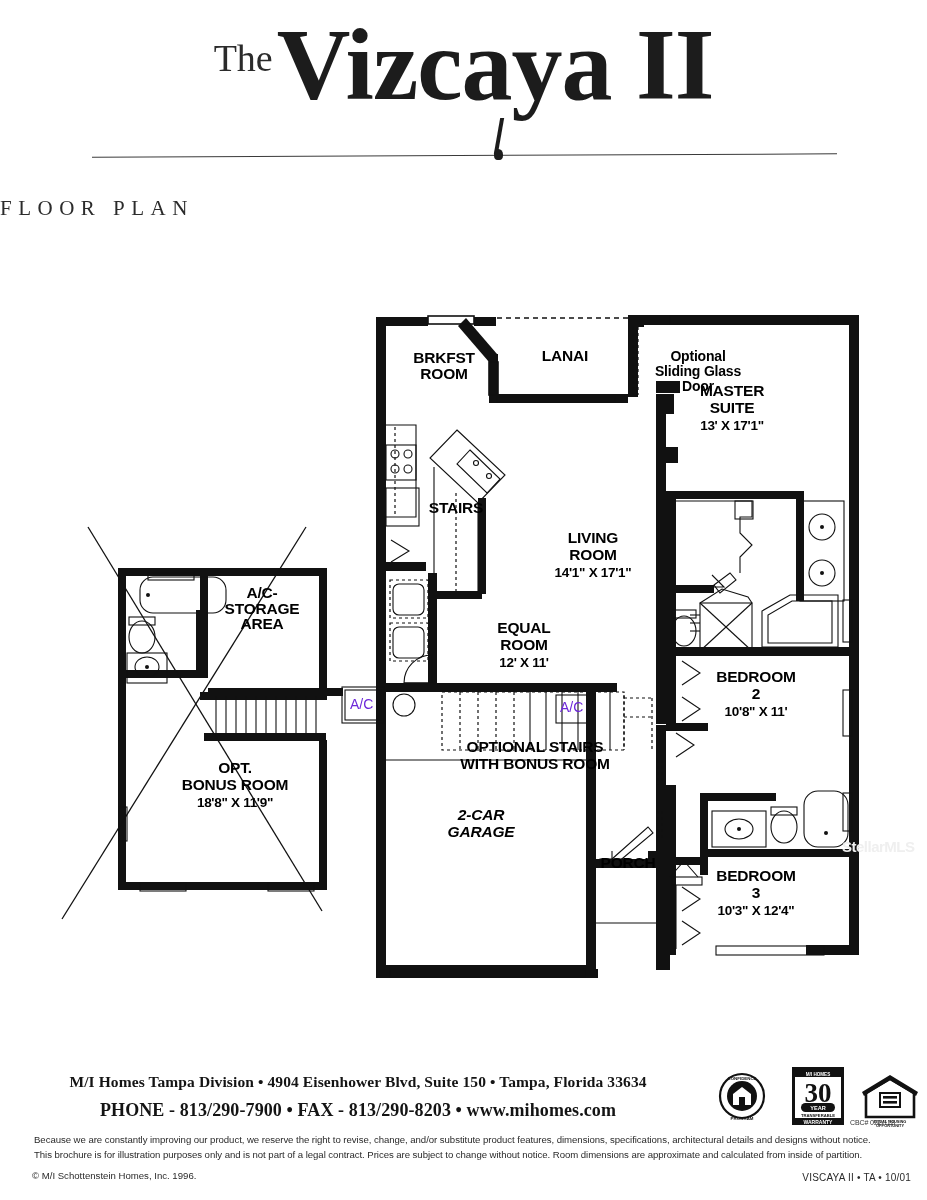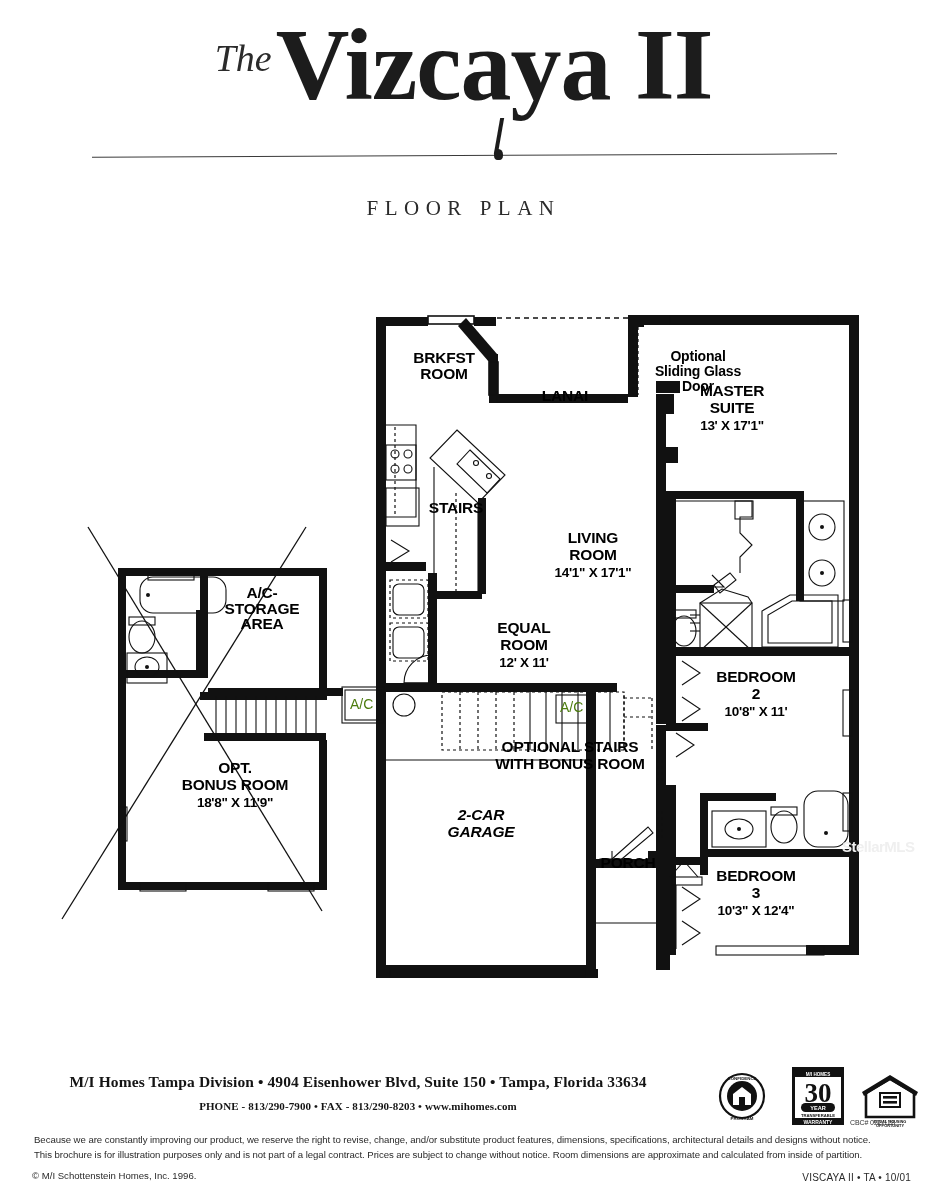--- a/index.html
+++ b/index.html
@@ -24,21 +24,20 @@
   }
   #title-block {
     position: absolute;
     left: 0; top: 14px;
     width: 927px;
     text-align: center;
     white-space: nowrap;
   }
   #title-the {
     font-family: "Liberation Serif", serif;
-    font-style: italic;
     font-size: 38px;
     font-weight: 400;
     letter-spacing: 0px;
     color: #2b2b2b;
     position: relative;
     top: -28px;
     margin-right: 4px;
   }
   #title-main {
     font-family: "Liberation Serif", serif;
@@ -66,21 +65,20 @@
     position: absolute;
     left: 497px; top: 118px;
     width: 4px; height: 36px;
     background: #1c1c1c;
     transform: skewX(-10deg);
   }
   #subtitle {
     position: absolute;
     left: 0; top: 196px;
     width: 927px;
-    text-align: center;
     font-family: "Liberation Serif", serif;
     font-size: 21px;
     letter-spacing: 6.5px;
     color: #2b2b2b;
   }
 
   
   #plan {
     position: absolute;
     left: 0; top: 255px;
@@ -99,21 +97,21 @@
     letter-spacing: -0.2px;
   }
   .rm-name { font-size: 15.5px; }
   .rm-dim { font-size: 13.5px; font-weight: 700; letter-spacing: -0.3px; }
   .rm-mixed { font-size: 14px; font-weight: 700; line-height: 1.08; }
   .ac-tag {
     position: absolute;
     font-family: "Liberation Sans", sans-serif;
     font-weight: 400;
     font-size: 14px;
-    color: #4d7c0f;
+    color: #6d28d9;
   }
 
   
   #watermark {
     position: absolute;
     left: 842px; top: 583px;
     font-family: "Liberation Sans", sans-serif;
     font-size: 15px;
     font-weight: 700;
     color: #efefef;
@@ -129,21 +127,21 @@
   .foot-line {
     position: absolute;
     width: 700px;
     text-align: center;
     font-family: "Liberation Serif", serif;
     font-weight: 700;
     color: #141414;
     white-space: nowrap;
   }
   #foot-addr { left: 6px; top: 18px; font-size: 15.5px; letter-spacing: 0.1px; }
-  #foot-phone { left: 6px; top: 45px; font-size: 11px; letter-spacing: 0.1px; }
+  #foot-phone { left: 6px; top: 45px; font-size: 18px; letter-spacing: 0.1px; }
 
   #logos {
     position: absolute;
     left: 716px; top: 8px;
     width: 205px; height: 66px;
   }
   .logo-caption {
     position: absolute;
     left: 848px; top: 64px;
     font-family: "Liberation Sans", sans-serif;
@@ -457,21 +455,21 @@
     <line class="xln" x1="88" y1="272" x2="322" y2="656"></line>
     <line class="xln" x1="306" y1="272" x2="62" y2="664"></line>
 
   </svg>
 
   <div class="rm-label rm-name" style="left:396px; top:95px; width:96px;">
     <span>BRKFST</span><br>
     <span>ROOM</span>
   </div>
 
-  <div class="rm-label rm-name" style="left:510px; top:93px; width:110px;margin-top:40px;">LANAI</div>
+  <div class="rm-label rm-name" style="left:510px; top:93px; width:110px;">LANAI</div>
 
   <div class="rm-label rm-name" style="left:402px; top:245px; width:108px;">STAIRS</div>
 
   <div class="rm-label" style="left:523px; top:275px; width:140px;">
     <span class="rm-name">LIVING</span><br>
     <span class="rm-name">ROOM</span><br>
     <span class="rm-dim">14'1" X 17'1"</span>
   </div>
 
   <div class="rm-label" style="left:459px; top:365px; width:130px;">
@@ -516,21 +514,21 @@
     <span>STORAGE</span><br>
     <span>AREA</span>
   </div>
 
   <div class="rm-label" style="left:140px; top:505px; width:190px;">
     <span class="rm-name">OPT.</span><br>
     <span class="rm-name">BONUS ROOM</span><br>
     <span class="rm-dim">18'8" X 11'9"</span>
   </div>
 
-  <div class="rm-label rm-name" style="left:475px; top:483px; width:190px; line-height:1.12;">
+  <div class="rm-label rm-name" style="left:440px; top:483px; width:190px; line-height:1.12;">
     <span>OPTIONAL STAIRS</span><br>
     <span>WITH BONUS ROOM</span>
   </div>
 
   <div class="ac-tag" style="left:350px; top:441px;">A/C</div>
   <div class="ac-tag" style="left:560px; top:444px;">A/C</div>
 
   <div id="watermark">StellarMLS</div>
 </div>
 

